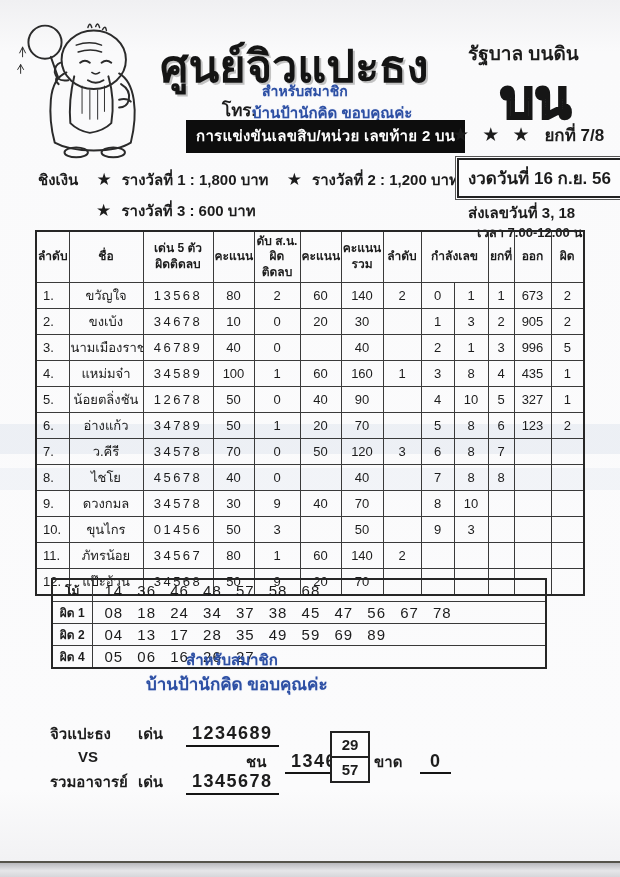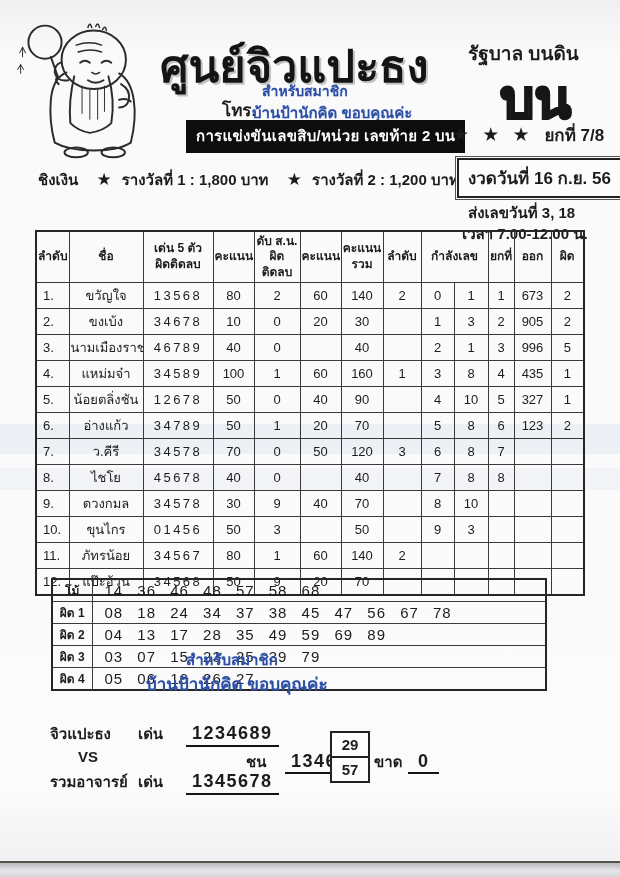--- a/index.html
+++ b/index.html
@@ -23,21 +23,21 @@
   .round-line{left:452px;top:121px;font-size:17px;font-weight:700;white-space:nowrap;}
   .round-line .stars{font-size:19px;letter-spacing:4px;margin-right:6px;}
 
   
   .prize-line{left:38px;top:168px;font-size:15px;font-weight:700;white-space:nowrap;text-align:right;}
   .prize-line .star,.prize3 .star{font-size:17px;margin:0 6px 0 14px;}
   .prize3{left:82px;top:199px;font-size:15px;font-weight:700;white-space:nowrap;}
   .date-box{left:455px;top:156px;border:1px solid #555;outline:2px solid #222;outline-offset:-4px;
             padding:7px 12px 8px 12px;font-size:17px;font-weight:700;background:#fcfcfd;white-space:nowrap;}
   .send-date{left:468px;top:201px;font-size:15px;font-weight:700;white-space:nowrap;}
-  .time-line{left:462px;top:222px;font-size:15px;font-weight:700;white-space:nowrap;}
+  .time-line{left:477px;top:222px;font-size:13px;font-weight:700;white-space:nowrap;}
 
   
   table{border-collapse:collapse;background:transparent;}
   .main-table{left:35px;top:230px;width:548px;table-layout:fixed;}
   .main-table th,.main-table td{border:1px solid #3a3a3a;font-size:13px;text-align:center;
                                 overflow:hidden;white-space:nowrap;}
   .main-table{border:2px solid #262626;}
   .main-table th{height:48px;font-size:12px;font-weight:700;white-space:pre-line;line-height:1.3;}
   .main-table td{height:23px;}
   .main-table td.c0{text-align:left;padding-left:6px;}
@@ -59,21 +59,21 @@
   .footer-row .name{width:88px;}
   .footer-row .den{width:48px;}
   .vs-row{padding-left:28px;height:22px;}
   .chon{left:246px;top:750px;}
   .chon .f-label{margin-right:14px;}
   .fraction-box{left:330px;top:731px;width:36px;border:2px solid #222;background:#fdfdfe;
                 display:flex;flex-direction:column;align-items:stretch;text-align:center;}
   .fraction-box .frac{font-size:15px;font-weight:700;padding:3px 0;}
   .fraction-box .frac-top{border-bottom:2px solid #222;}
   .khad{left:374px;top:750px;}
-  .khad .f-label{margin-right:1px;}
+  .khad .f-label{margin-right:13px;}
   .khad .f-num{padding:0 10px 1px 10px;}
 
   
   .scan-band1{left:0;top:424px;width:620px;height:30px;background:rgba(170,188,212,.16);}
   .scan-band2{left:0;top:468px;width:620px;height:22px;background:rgba(170,188,212,.10);}
   .bottom-edge{left:0;bottom:0;width:620px;height:14px;border-top:2px solid #55534a;
                background:linear-gradient(180deg,#b9b9bd,#e6e6e9 55%,#d6d6da);}
 </style>
 </head>
 <body>
@@ -123,20 +123,25 @@
   </div>
 
   <div class="abs prize-line">
     <span>ชิงเงิน</span>
     <span class="star">★</span>
     <span>รางวัลที่ 1 :</span>
     <span>1,800 บาท</span>
     <span class="star">★</span>
     <span>รางวัลที่ 2 :</span>
     <span>1,200 บาท</span>
+  </div>
+  <div class="abs prize3">
+    <span class="star">★</span>
+    <span>รางวัลที่ 3 :</span>
+    <span>600 บาท</span>
   </div>
 
   <div class="abs date-box">งวดวันที่ 16 ก.ย. 56</div>
   <div class="abs send-date">ส่งเลขวันที่ 3, 18</div>
   <div class="abs time-line">เวลา 7.00-12.00 น.</div>
 
   <div class="abs scan-band1"></div>
   <div class="abs scan-band2"></div>
 
   <table class="abs main-table">
@@ -370,24 +375,20 @@
         </tr>
         <tr>
           <td class="sum-label">ผิด 1</td>
           <td class="sum-nums">08 18 24 34 37 38 45 47 56 67 78</td>
         </tr>
         <tr>
           <td class="sum-label">ผิด 2</td>
           <td class="sum-nums">04 13 17 28 35 49 59 69 89</td>
         </tr>
         <tr>
-          <td class="sum-label">ผิด 3</td>
-          <td class="sum-nums">03 07 15 23 25 39 79</td>
-        </tr>
-        <tr>
           <td class="sum-label">ผิด 4</td>
           <td class="sum-nums">05 06 16 26 27</td>
         </tr>
       </tbody>
   </table>
   <div class="abs blue-note wm1">สำหรับสมาชิก</div>
   <div class="abs blue-note wm2">บ้านป้านักคิด ขอบคุณค่ะ</div>
 
   <div class="abs footer-left">
     <div class="footer-row">

